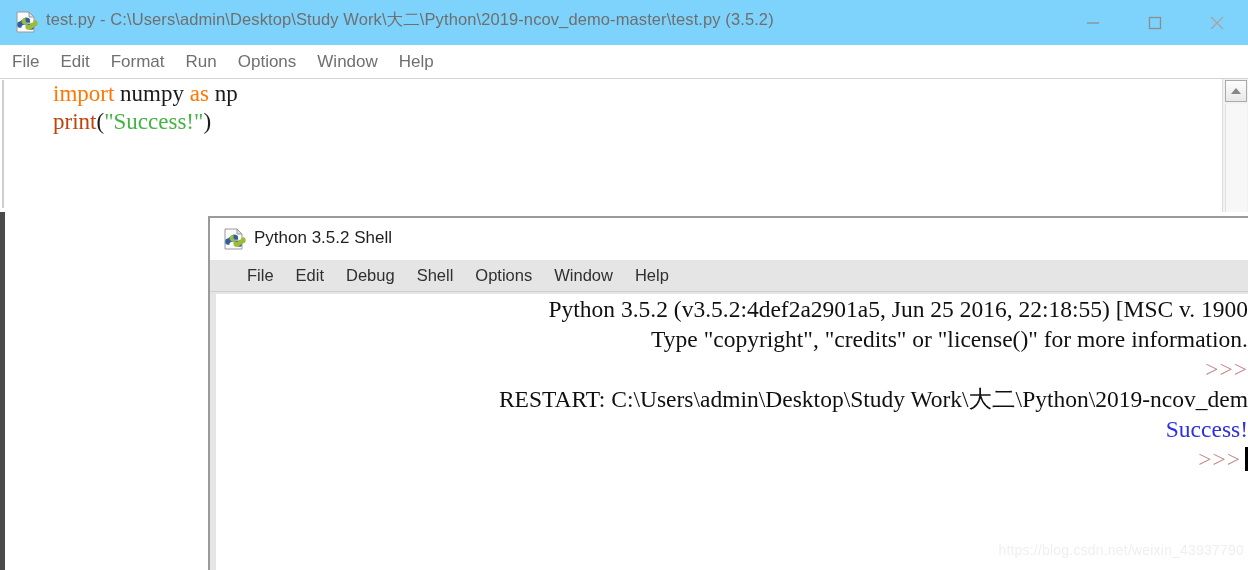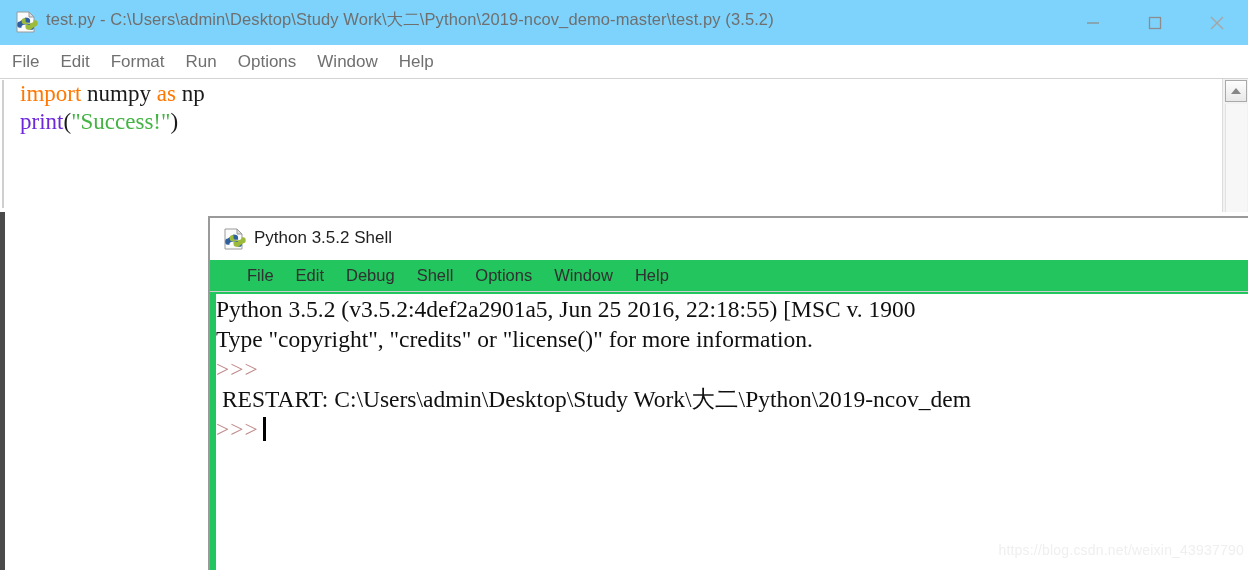--- a/index.html
+++ b/index.html
@@ -110,25 +110,26 @@
     background: #ffffff;
     border-left: 2px solid #cfcfcf;
     box-sizing: border-box;
     overflow: hidden;
   }
   .code-line {
     font-family: "Liberation Serif", serif;
     font-size: 23px;
     line-height: 28px;
     white-space: pre;
-    padding-left: 16px;
+    padding-left: 8px;
+    margin-left: 41px;
   }
   .tok-kw      { color: #ff7700; }
   .tok-plain   { color: #1a1a1a; }
-  .tok-builtin { color: #6d28d9; }
+  .tok-builtin { color: #c2410c; }
   .tok-str     { color: #43b443; }
 
   
   #editor-scrollbar {
     position: absolute;
     right: 0px;
     top: 79px;
     width: 26px;
     height: 133px;
     background: #f2f2f2;
@@ -165,21 +166,21 @@
     box-sizing: border-box;
   }
 
   
   #shell-window {
     position: absolute;
     left: 208px;
     top: 216px;
     width: 1040px;
     height: 354px;
-    background: #22c55e;
+    background: #e5e5e5;
     border-left: 2px solid #9a9a9a;
     border-top: 2px solid #9a9a9a;
     box-sizing: border-box;
   }
   .shell-titlebar {
     position: absolute;
     left: 0; top: 0;
     width: 100%;
     height: 42px;
     background: #ffffff;
@@ -225,20 +226,21 @@
     background: #cfcfcf;
   }
   #shell-text-area {
     position: absolute;
     left: 6px;
     top: 76px;
     right: 0;
     bottom: 0;
     overflow: hidden;
     background: #ffffff;
+    text-align: right;
   }
   .shell-line {
     font-family: "Liberation Serif", serif;
     font-size: 23.5px;
     line-height: 30px;
     white-space: pre;
     color: #101010;
   }
   .sh-prompt  { color: #c08a8a; letter-spacing: 1px; }
   .sh-out     { color: #2f2fdf; }
@@ -355,19 +357,20 @@
     </div>
 
     <div id="shell-sep"></div>
 
     <div id="shell-text-area">
       <div id="shell-body">
           <div class="shell-line"><span>Python 3.5.2 (v3.5.2:4def2a2901a5, Jun 25 2016, 22:18:55) [MSC v. 1900</span></div>
           <div class="shell-line"><span>Type "copyright", "credits" or "license()" for more information.</span></div>
           <div class="shell-line"><span class="sh-prompt">&gt;&gt;&gt;</span></div>
           <div class="shell-line"><span> RESTART: C:\Users\admin\Desktop\Study Work\大二\Python\2019-ncov_dem</span></div>
+          <div class="shell-line"><span class="sh-out">Success!</span></div>
           <div class="shell-line"><span class="sh-prompt">&gt;&gt;&gt;</span><span class="caret"></span></div>
         </div>
     </div>
   </div>
 
   <div id="watermark">https://blog.csdn.net/weixin_43937790</div>
 </div>
 
 </body></html>

